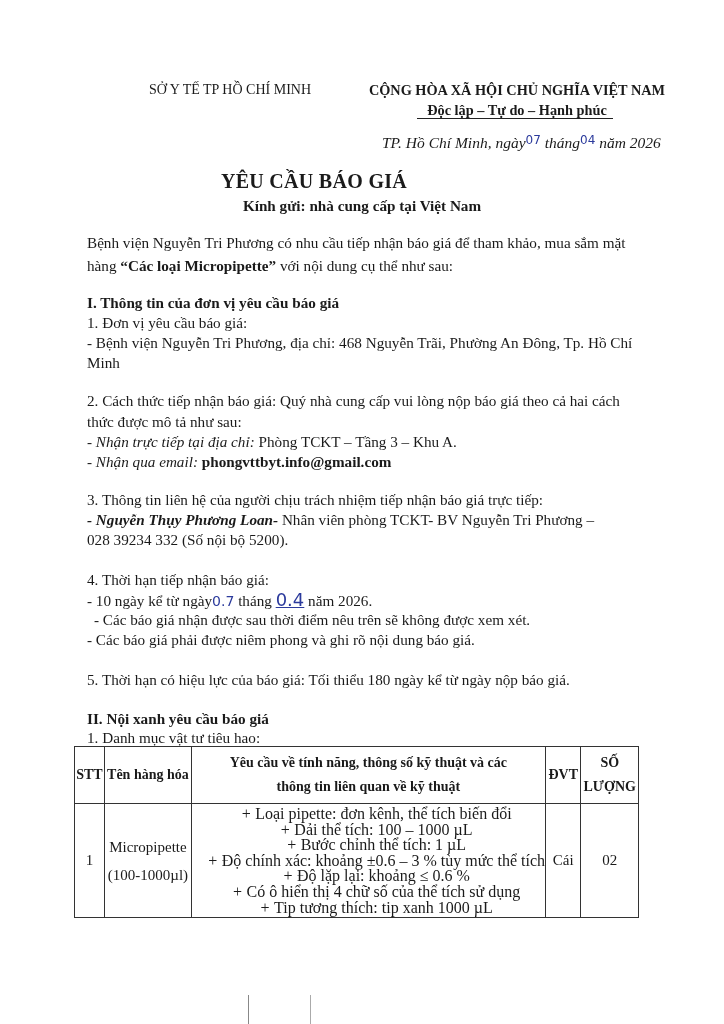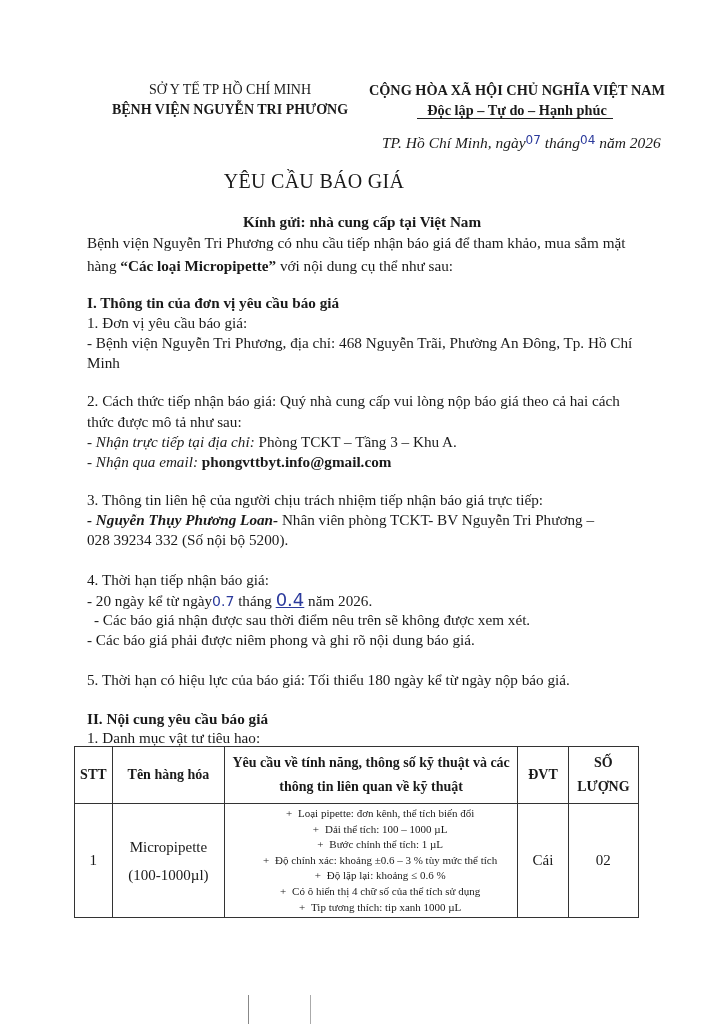--- a/index.html
+++ b/index.html
@@ -10,42 +10,41 @@
   .b { font-weight: bold; }
   .i { font-style: italic; }
   .line { font-size: 15.2px; line-height: 20px; }
 
   
   .hdr-left { left: 95px; top: 80px; width: 270px; text-align: center; font-size: 14px; line-height: 20px; }
   .hdr-right { left: 362px; top: 80px; width: 310px; text-align: center; font-size: 14.3px; line-height: 20px; }
   .motto-ul { position: absolute; left: 417px; top: 118px; width: 196px; height: 1px; background: #222; }
   .date { left: 382px; top: 133px; font-size: 15.5px; font-style: italic; }
 
-  .title { left: 0; width: 628px; top: 170px; text-align: center; font-size: 20px; font-weight: normal; letter-spacing: 0.3px; }
-  .subtitle { left: 0; width: 724px; top: 197px; text-align: center; font-size: 15.2px; font-weight: bold; margin-top: 16px; }
+  .title { left: 0; width: 628px; top: 170px; text-align: center; font-size: 20px; font-weight: bold; letter-spacing: 0.3px; }
+  .subtitle { left: 0; width: 724px; top: 197px; text-align: center; font-size: 15.2px; font-weight: bold; }
 
   
   table.items { position: absolute; left: 74px; top: 746px; width: 565px; border-collapse: collapse;
                 font-size: 14.5px; }
   table.items td, table.items th { border: 1px solid #333; padding: 0; }
   table.items th { font-weight: bold; font-size: 14px; text-align: center; line-height: 24px; height: 56px; }
   table.items td { vertical-align: middle; text-align: center; }
-  .spec-list { text-align: left; padding: 2px 0 2px 12px !important; font-size: 11px; line-height: 15.6px; font-family: Liberation Serif, serif; }
+  .spec-list { text-align: left; padding: 2px 0 2px 12px !important; font-size: 16px; line-height: 15.6px; font-family: Liberation Serif, serif; }
   .spec-list div { white-space: nowrap; }
   .spec-list .plus { display: inline-block; width: 18px; }
   .name-cell { line-height: 28px; font-size: 15px; }
 
   .marks { position: absolute; background: #888; width: 1px; }
 </style>
 </head>
 <body>
 
 <div class="abs hdr-left">
   <div>SỞ Y TẾ TP HỒ CHÍ MINH</div>
-  <div class="b">BỆNH VIỆN NGUYỄN TRI PHƯƠNG</div>
 </div>
 <div class="abs hdr-right">
   <div class="b">CỘNG HÒA XÃ HỘI CHỦ NGHĨA VIỆT NAM</div>
   <div class="b">Độc lập – Tự do – Hạnh phúc</div>
 </div>
 <div class="motto-ul"></div>
 
 <div class="abs date">
   <span>TP. Hồ Chí Minh, ngày</span><span class="hand" style="font-size:12px;vertical-align:4px;">07</span><span> tháng</span><span class="hand" style="font-size:12px;vertical-align:4px;">04</span><span> năm 2026</span>
 </div>
@@ -74,28 +73,28 @@
 </div>
 
 <div class="abs line" style="left:87px; top:490px;">3. Thông tin liên hệ của người chịu trách nhiệm tiếp nhận báo giá trực tiếp:</div>
 <div class="abs line" style="left:87px; top:510px;">
   <span class="b i"> - Nguyễn Thụy Phương Loan-</span><span> Nhân viên phòng TCKT- BV Nguyễn Tri Phương –</span>
 </div>
 <div class="abs line" style="left:87px; top:530px;">028 39234 332 (Số nội bộ 5200).</div>
 
 <div class="abs line" style="left:87px; top:570px;"> 4. Thời hạn tiếp nhận báo giá:</div>
 <div class="abs line" style="left:87px; top:590px;">
-  <span> - 20 ngày kể từ ngày</span><span class="hand" style="font-size:14px;">0.7</span><span>  tháng </span><span class="hand" style="font-size:18px;text-decoration:underline;">0.4</span><span>  năm 2026.</span>
+  <span> - 10 ngày kể từ ngày</span><span class="hand" style="font-size:14px;">0.7</span><span>  tháng </span><span class="hand" style="font-size:18px;text-decoration:underline;">0.4</span><span>  năm 2026.</span>
 </div>
 <div class="abs line" style="left:94px; top:610px;"> - Các báo giá nhận được sau thời điểm nêu trên sẽ không được xem xét.</div>
 <div class="abs line" style="left:87px; top:630px;">  - Các báo giá phải được niêm phong và ghi rõ nội dung báo giá.</div>
 
 <div class="abs line" style="left:87px; top:670px;">5. Thời hạn có hiệu lực của báo giá: Tối thiểu 180 ngày kể từ ngày nộp báo giá.</div>
 
-<div class="abs line b" style="left:87px; top:709px;">II. Nội cung yêu cầu báo giá</div>
+<div class="abs line b" style="left:87px; top:709px;">II. Nội xanh yêu cầu báo giá</div>
 <div class="abs line" style="left:87px; top:728px;">1. Danh mục vật tư tiêu hao:</div>
 
 <table class="items">
   <colgroup>
     <col style="width:40px">
     <col style="width:120px">
     <col style="width:302px">
     <col style="width:55px">
     <col style="width:74px">
   </colgroup>

